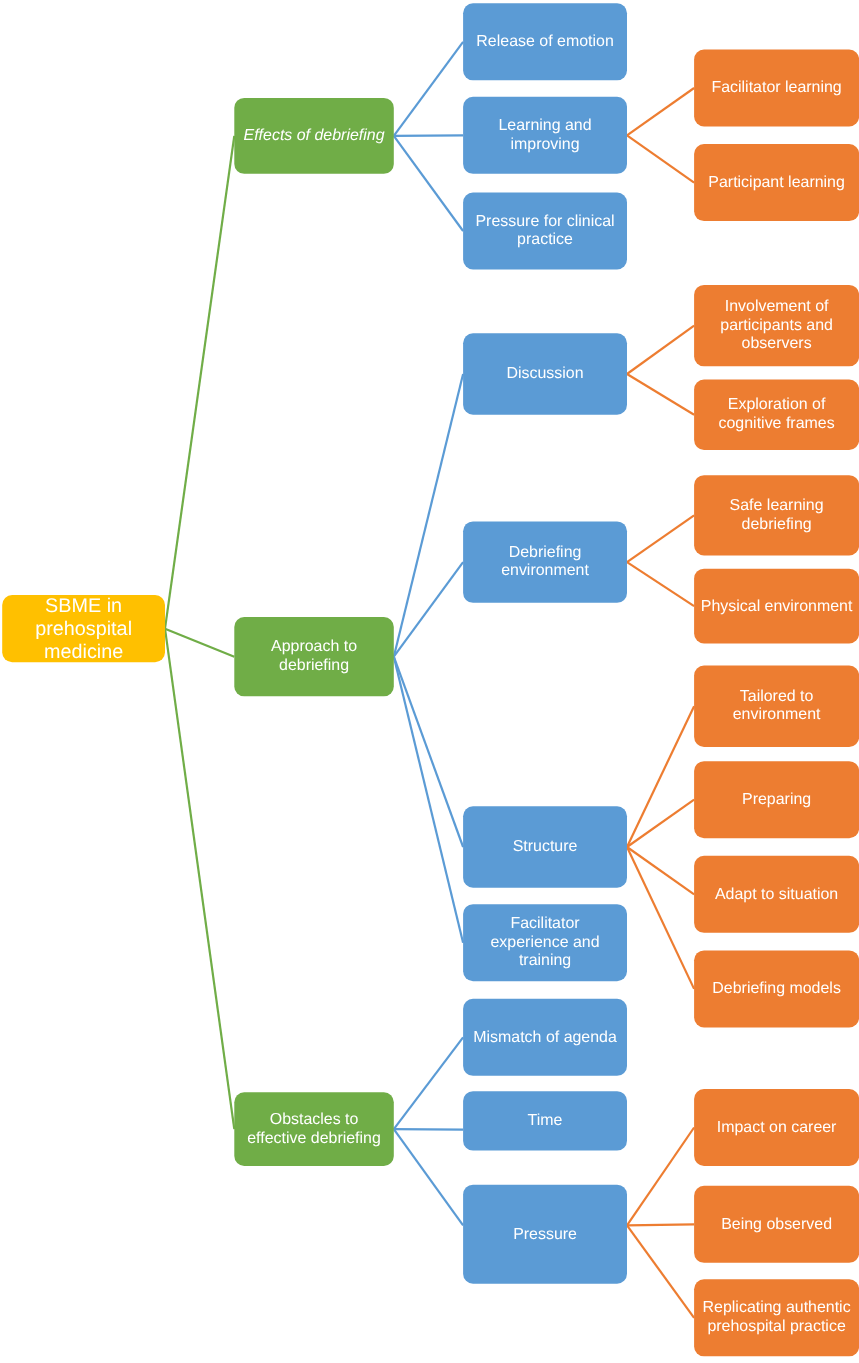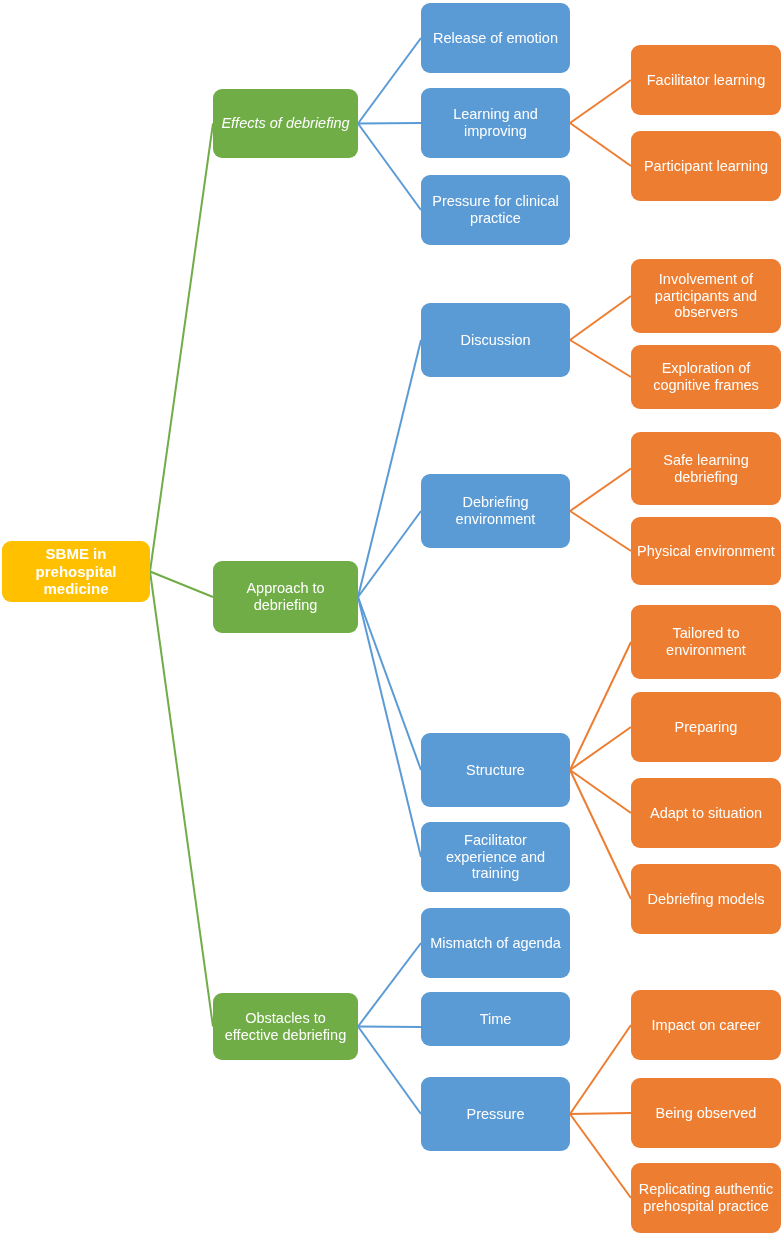--- a/index.html
+++ b/index.html
@@ -2,21 +2,21 @@
 <html><head>
 <meta charset="utf-8">
 <style>
   html,body{margin:0;padding:0;background:#ffffff;}
   body{width:781px;height:1239px;font-family:"Liberation Sans",sans-serif;}
   #canvas{position:relative;width:781px;height:1239px;overflow:hidden;background:#fff;}
   #edges{position:absolute;left:0;top:0;width:781px;height:1239px;}
   .node{position:absolute;box-sizing:border-box;border-radius:9px;
         display:flex;align-items:center;justify-content:center;text-align:center;
         color:#ffffff;line-height:1.16;padding:2px 6px;}
-  .lvl-root{background:#FFC000;font-size:15px;font-weight:bold;}
+  .lvl-root{background:#FFC000;font-size:18px;}
   .lvl-1{background:#70AD47;font-size:14.5px;}
   .lvl-2{background:#5B9BD5;font-size:14.5px;}
   .lvl-3{background:#ED7D31;font-size:14.5px;}
   .node span{display:block;}
 </style>
 </head>
 <body>
 
 <div id="canvas">
   <svg id="edges" viewBox="0 0 781 1239" xmlns="http://www.w3.org/2000/svg">
@@ -109,21 +109,21 @@
     </div>
     <div class="node lvl-1" style="left: 213px; top: 993px; width: 145px; height: 67px;">
       <span>Obstacles to effective debriefing</span>
     </div>
     <div class="node lvl-2" style="left: 421px; top: 908px; width: 149px; height: 70px;">
       <span>Mismatch of agenda</span>
     </div>
     <div class="node lvl-2" style="left: 421px; top: 992px; width: 149px; height: 54px;">
       <span>Time</span>
     </div>
-    <div class="node lvl-2" style="left: 421px; top: 1077px; width: 149px; height: 74px;">
+    <div class="node lvl-2" style="left: 421px; top: 1077px; width: 149px; height: 90px;">
       <span>Pressure</span>
     </div>
     <div class="node lvl-3" style="left: 631px; top: 990px; width: 150px; height: 70px;">
       <span>Impact on career</span>
     </div>
     <div class="node lvl-3" style="left: 631px; top: 1078px; width: 150px; height: 70px;">
       <span>Being observed</span>
     </div>
     <div class="node lvl-3" style="left: 631px; top: 1163px; width: 150px; height: 70px;">
       <span>Replicating authentic prehospital practice</span>

